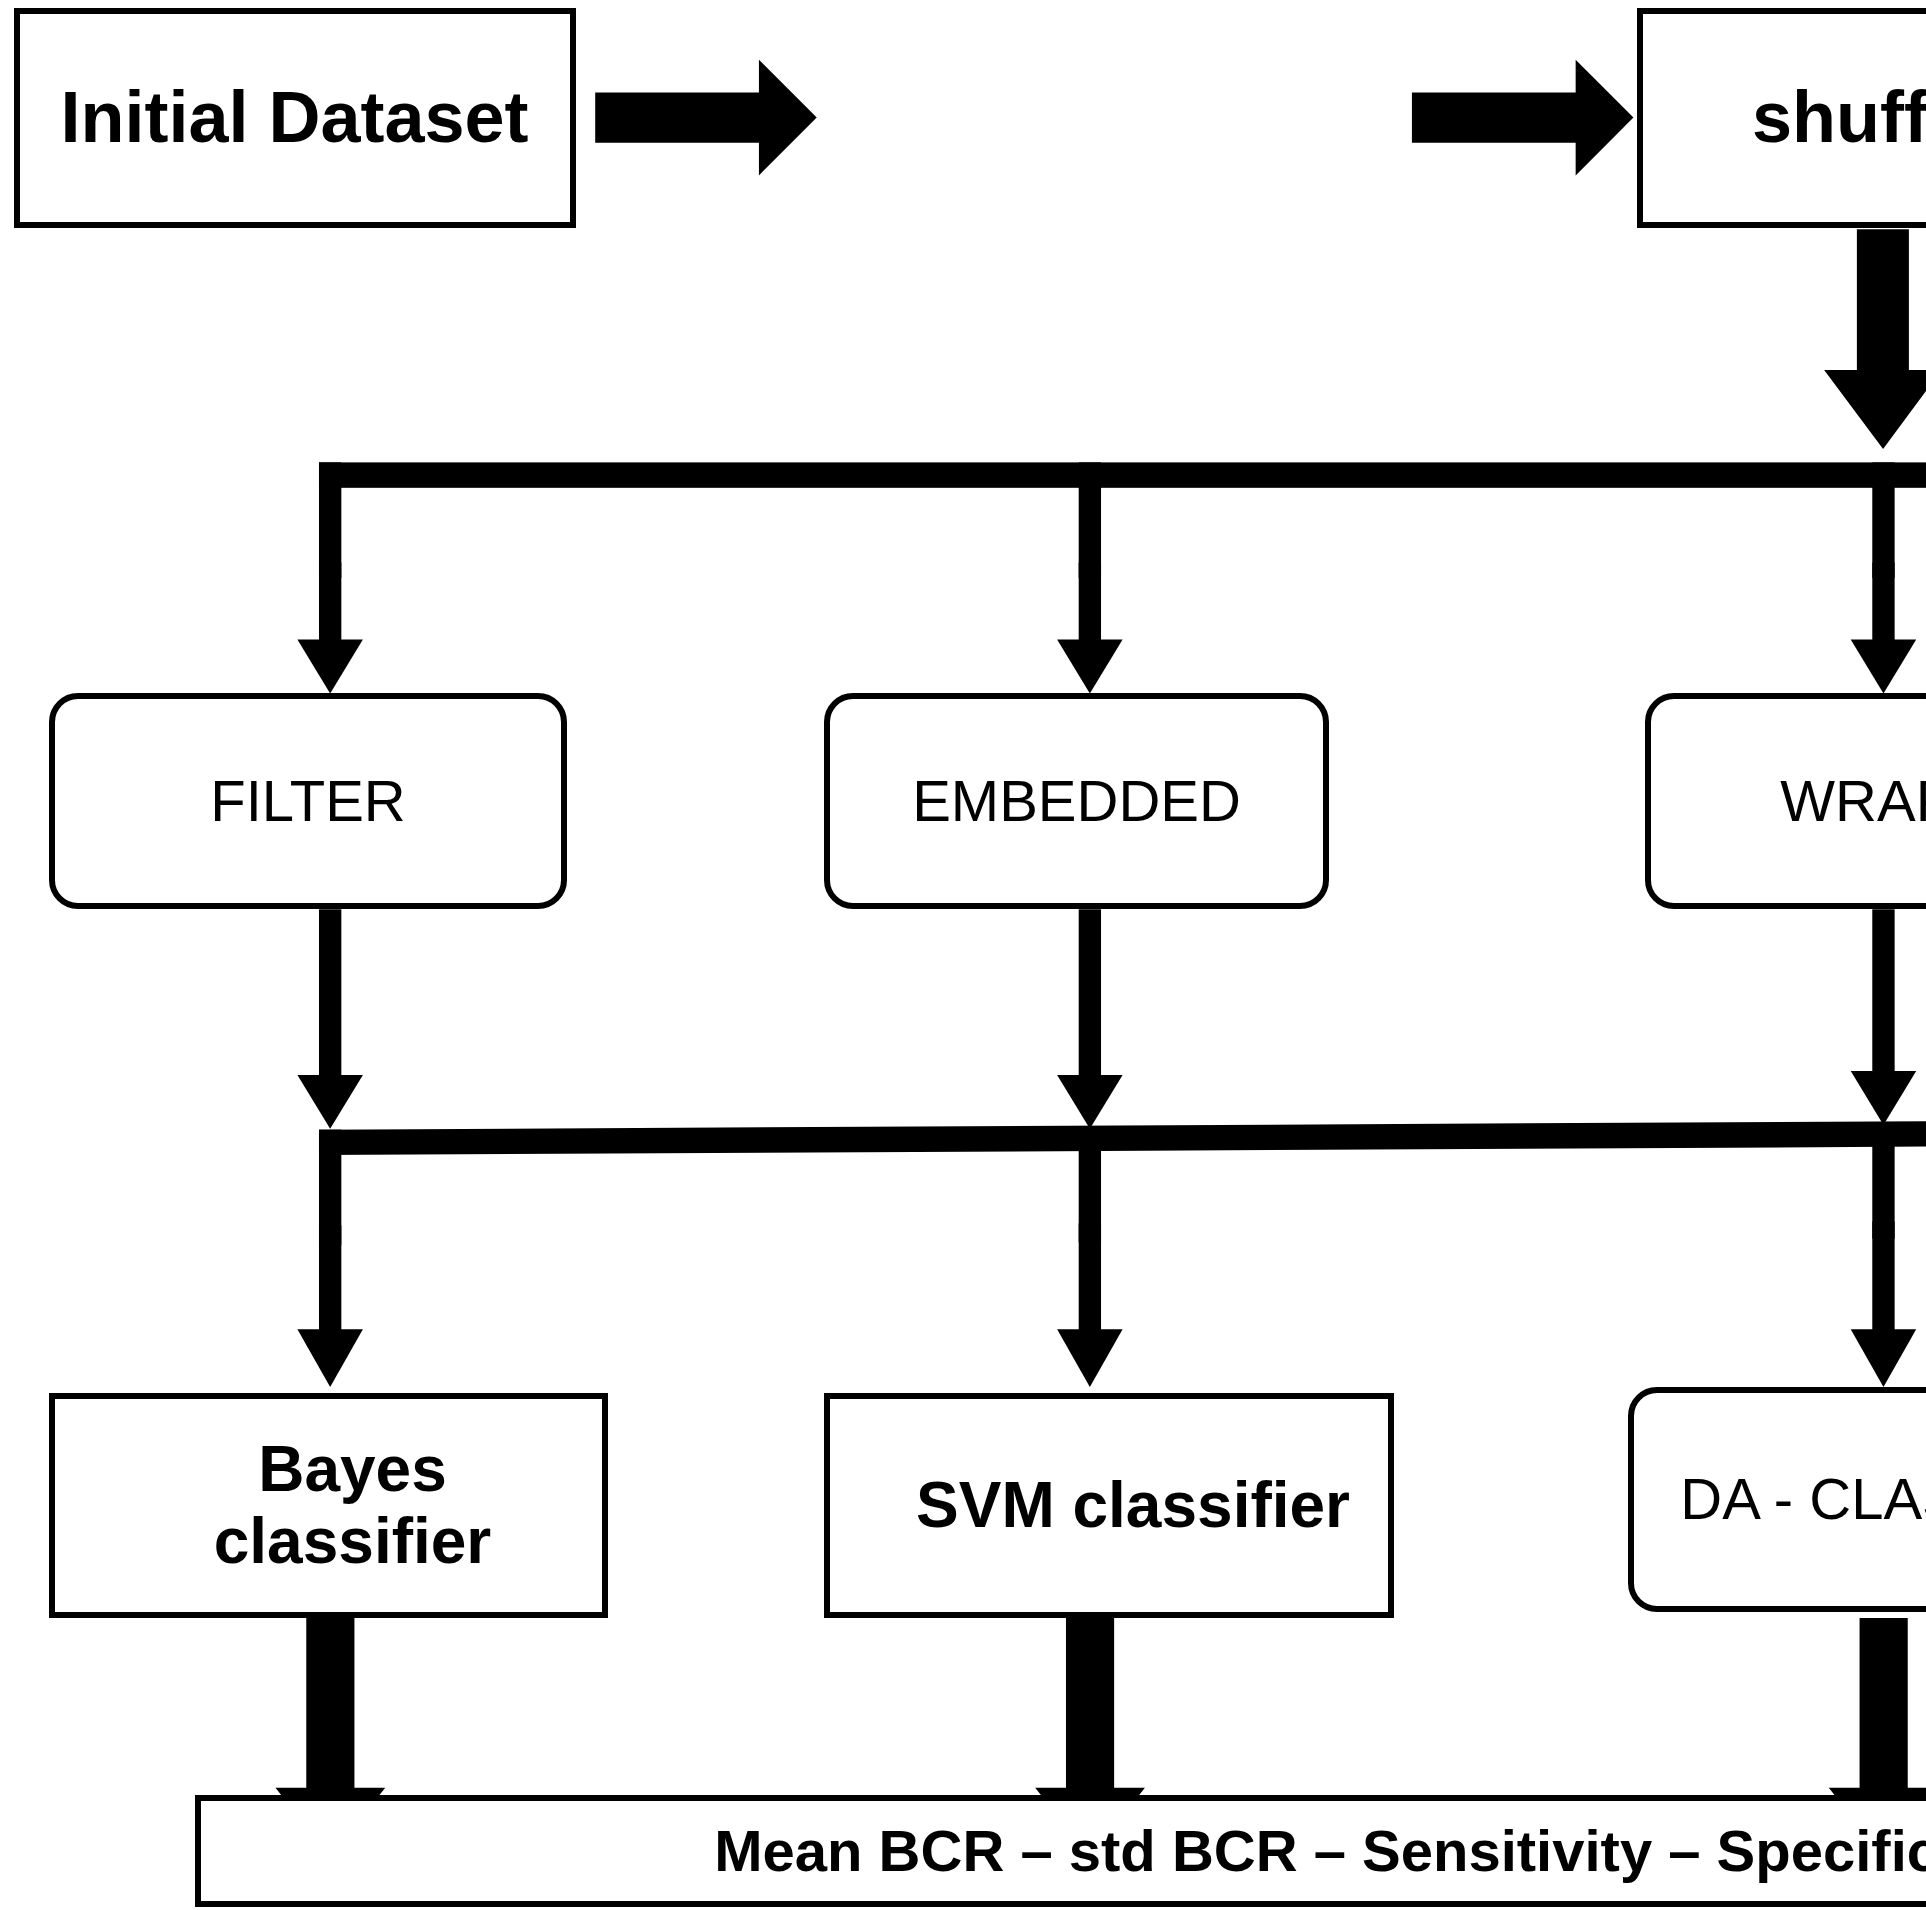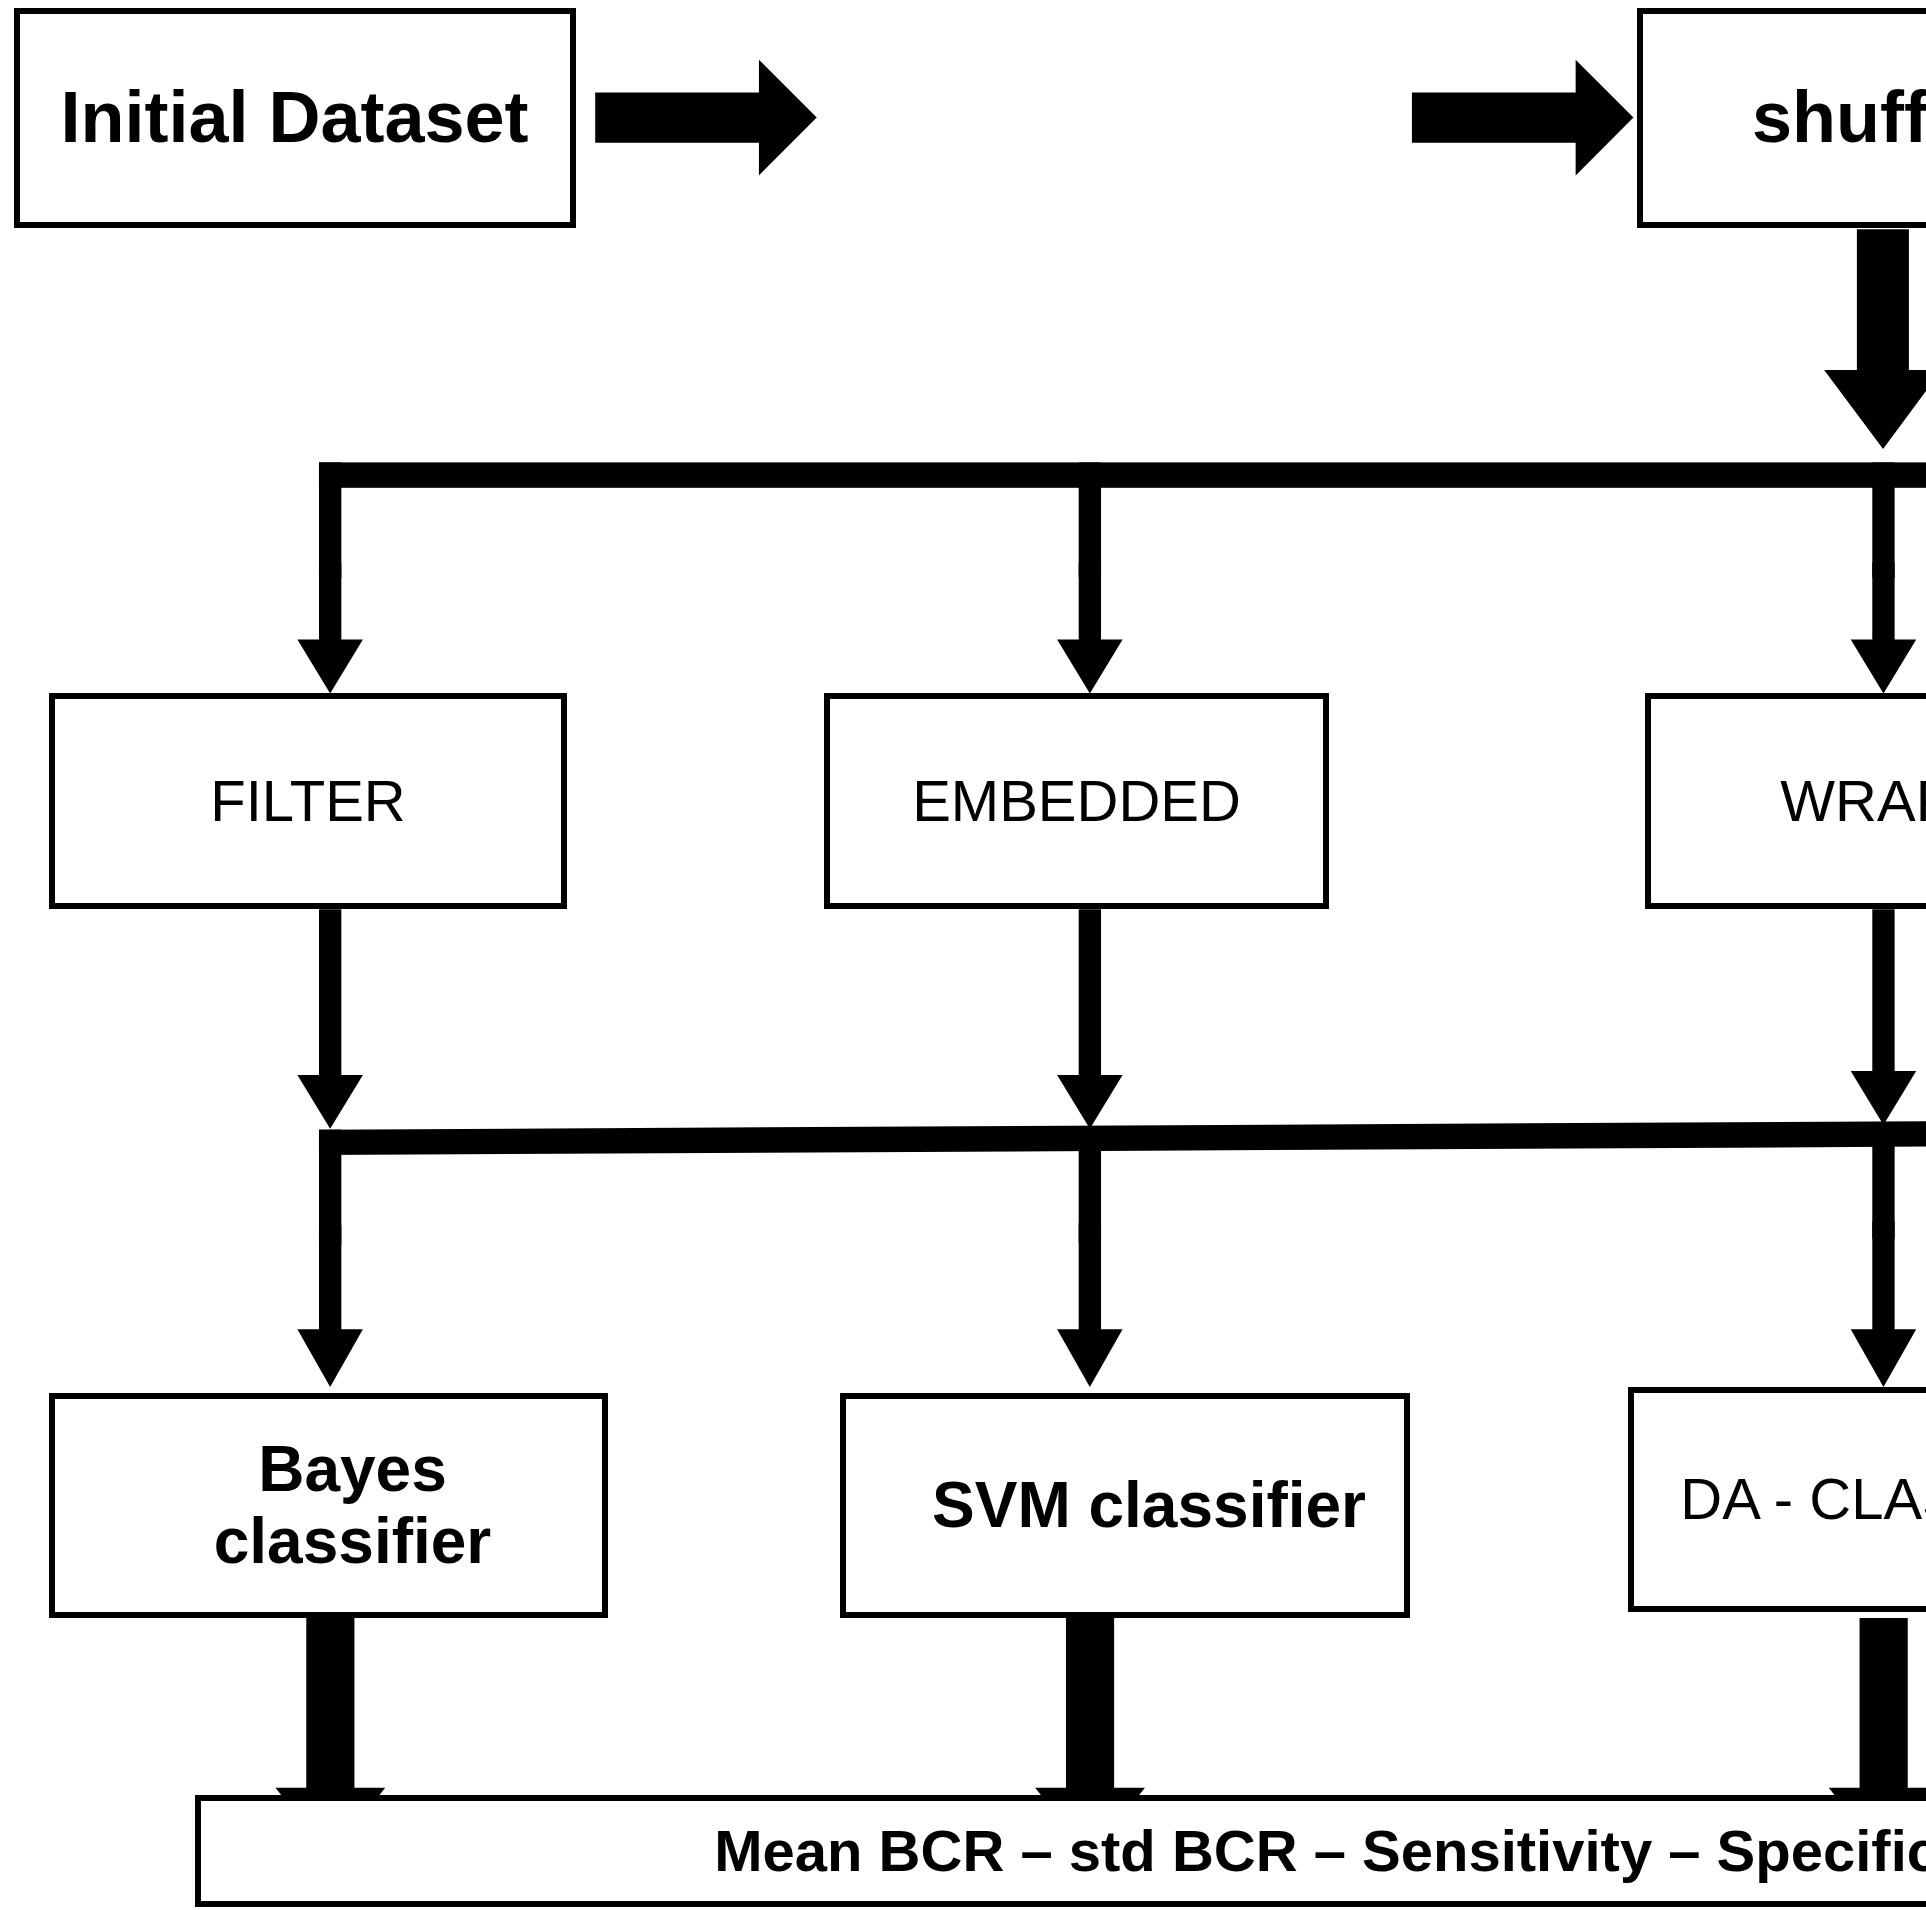--- a/index.html
+++ b/index.html
@@ -31,21 +31,21 @@
     color: #000000;
     line-height: 1.12;
   }
   .node .label {
     display: block;
     width: 100%;
     padding: 0 7.7px;
     white-space: pre-line;
   }
   .bold   { font-weight: bold; }
-  .normal { font-weight: normal; }
+  .normal { font-weight: normal; border-radius: 29px; }
 
   
   .t-top    { font-size: 72px; }
   .t-mid    { font-size: 58px; }
   .t-clsb   { font-size: 64px; padding-left: 48px; }
   .t-clsn   { font-size: 58px; }
   .t-result { font-size: 58px; }
 
   
   #links {
@@ -185,21 +185,21 @@
   </div>
 
   <div class="node t-mid normal" style="left:1645px; top:693px; width:564px; height:216px;">
     <span class="label">WRAPPER</span>
   </div>
 
   <div class="node t-clsb bold" style="left:49px; top:1393px; width:559px; height:225px;">
     <span class="label">Bayes classifier</span>
   </div>
 
-  <div class="node t-clsb bold" style="left:824px; top:1393px; width:570px; height:225px;margin-left:16px;">
+  <div class="node t-clsb bold" style="left:824px; top:1393px; width:570px; height:225px;">
     <span class="label">SVM classifier</span>
   </div>
 
   <div class="node t-clsn normal" style="left:1628px; top:1387px; width:572px; height:225px;">
     <span class="label">DA - CLASSIFIER</span>
   </div>
 
   <div class="node t-result bold" style="left:195px; top:1795px; width:2331px; height:112px;">
     <span class="label">Mean BCR – std BCR – Sensitivity – Specificity</span>
   </div>

